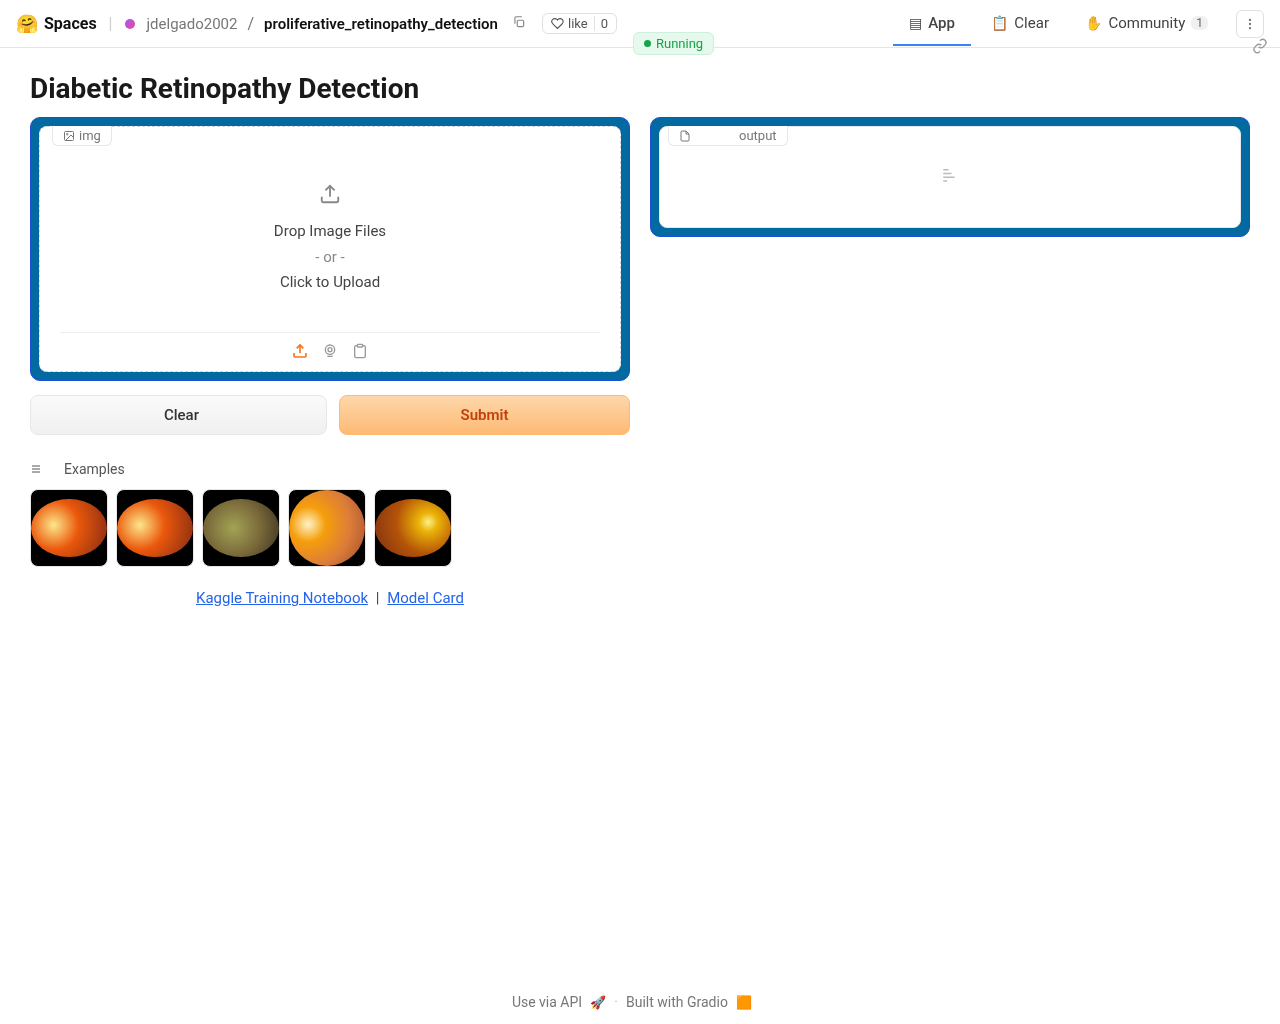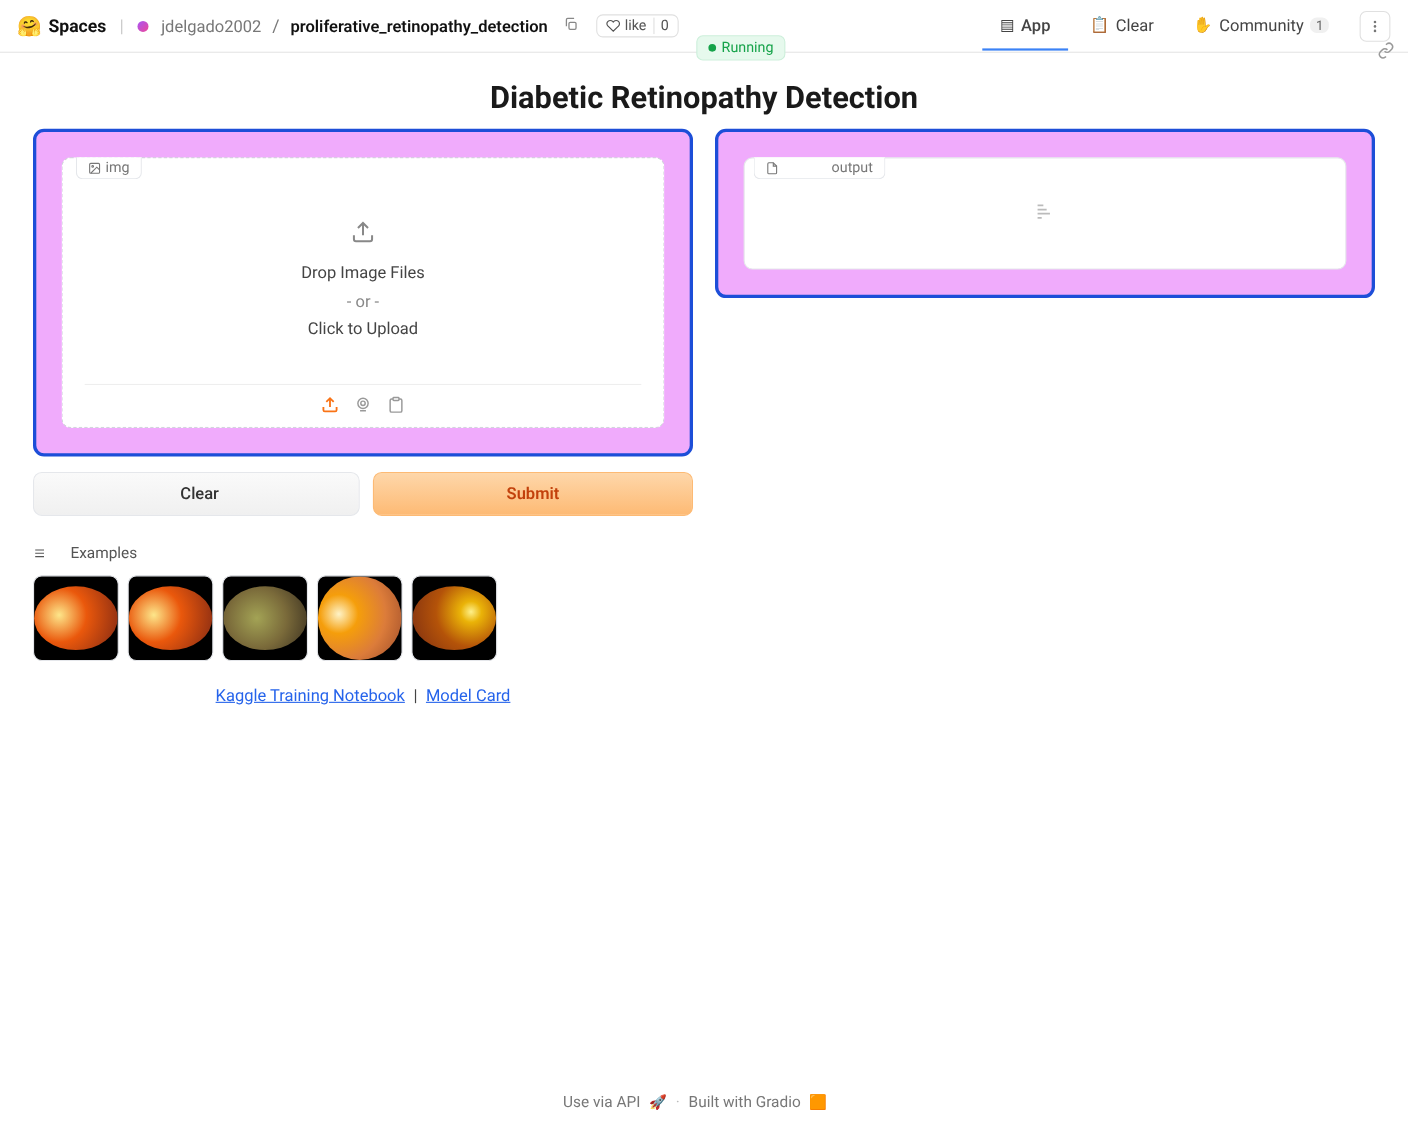--- a/index.html
+++ b/index.html
@@ -172,21 +172,20 @@
       color: #999;
       font-size: 13px;
     }
     
     
     .main {
       padding: 8px 30px 0;
     }
     
     .app-title {
-      text-align: center;
       font-size: 28px;
       font-weight: 700;
       margin: 16px 0 12px;
       color: #1a1a1a;
     }
     
     .app-desc {
       font-size: 15px;
       color: #222;
       margin-bottom: 20px;
@@ -195,24 +194,24 @@
     .panels {
       display: flex;
       gap: 20px;
     }
     
     .panel-left, .panel-right {
       flex: 1;
     }
     
     .panel-box {
-      background: #f0abfc;
-      border: 3px solid #1d4ed8;
+      background: #0369a1;
+      border: 1px solid #1d4ed8;
       border-radius: 10px;
-      padding: 23px;
+      padding: 8px;
     }
     
     .input-area {
       border: 1px dashed #d1d5db;
       border-radius: 8px;
       background: #fff;
       position: relative;
     }
     
     .field-label {

